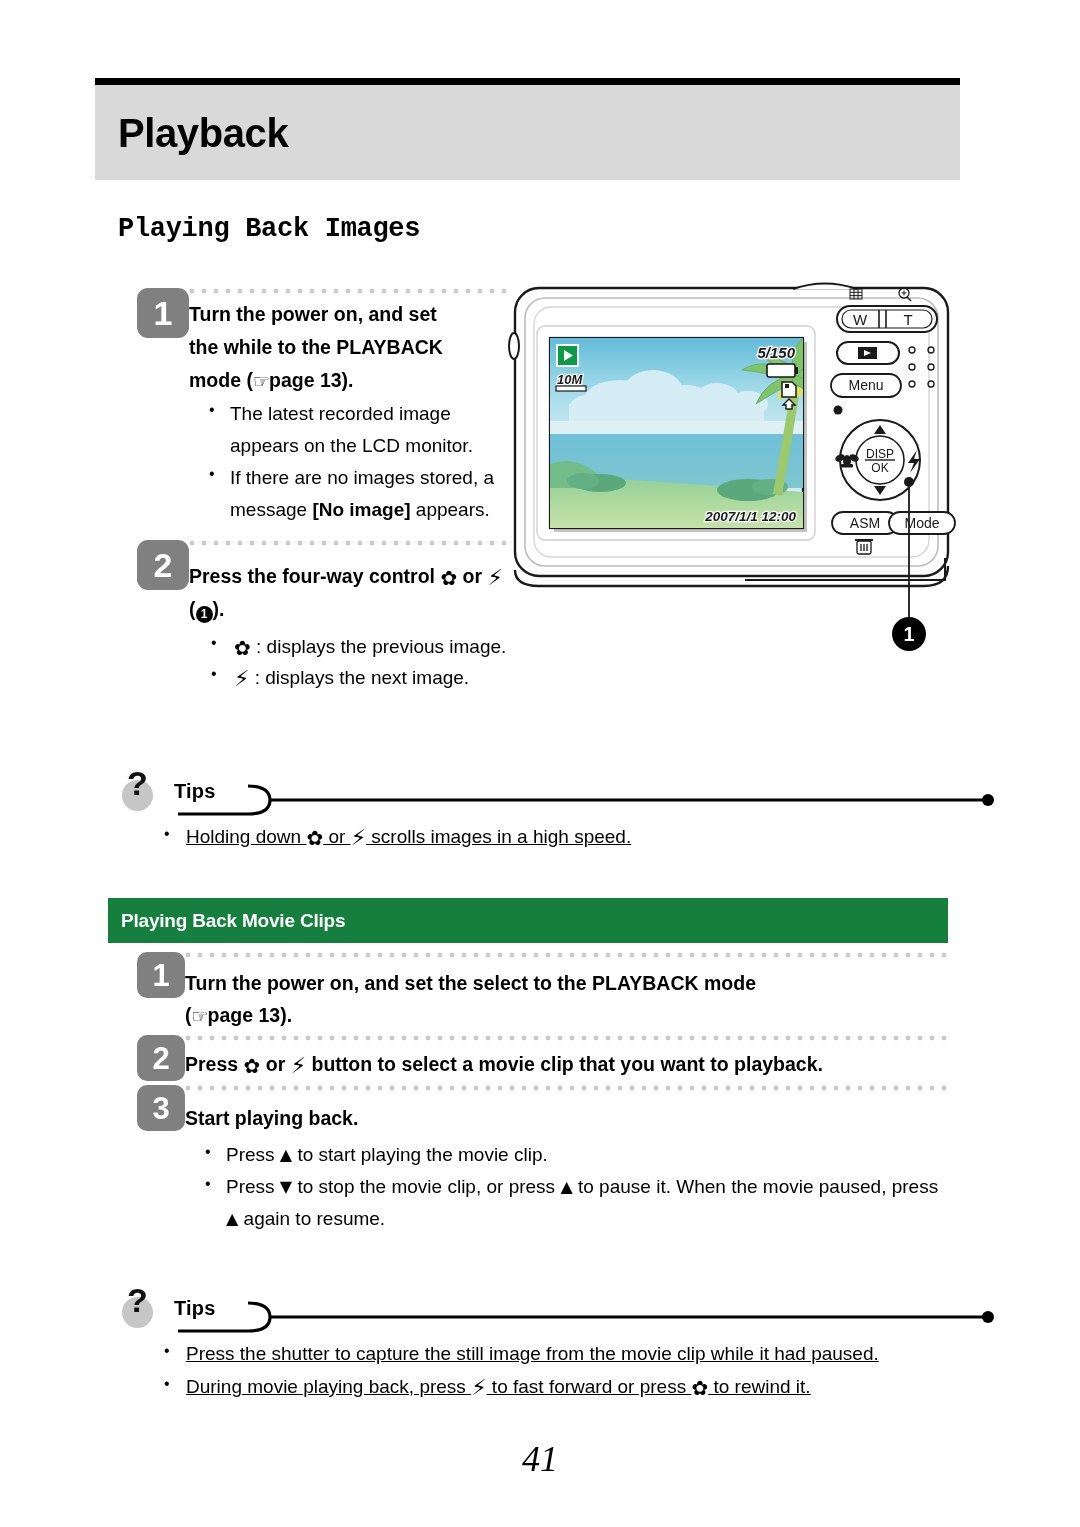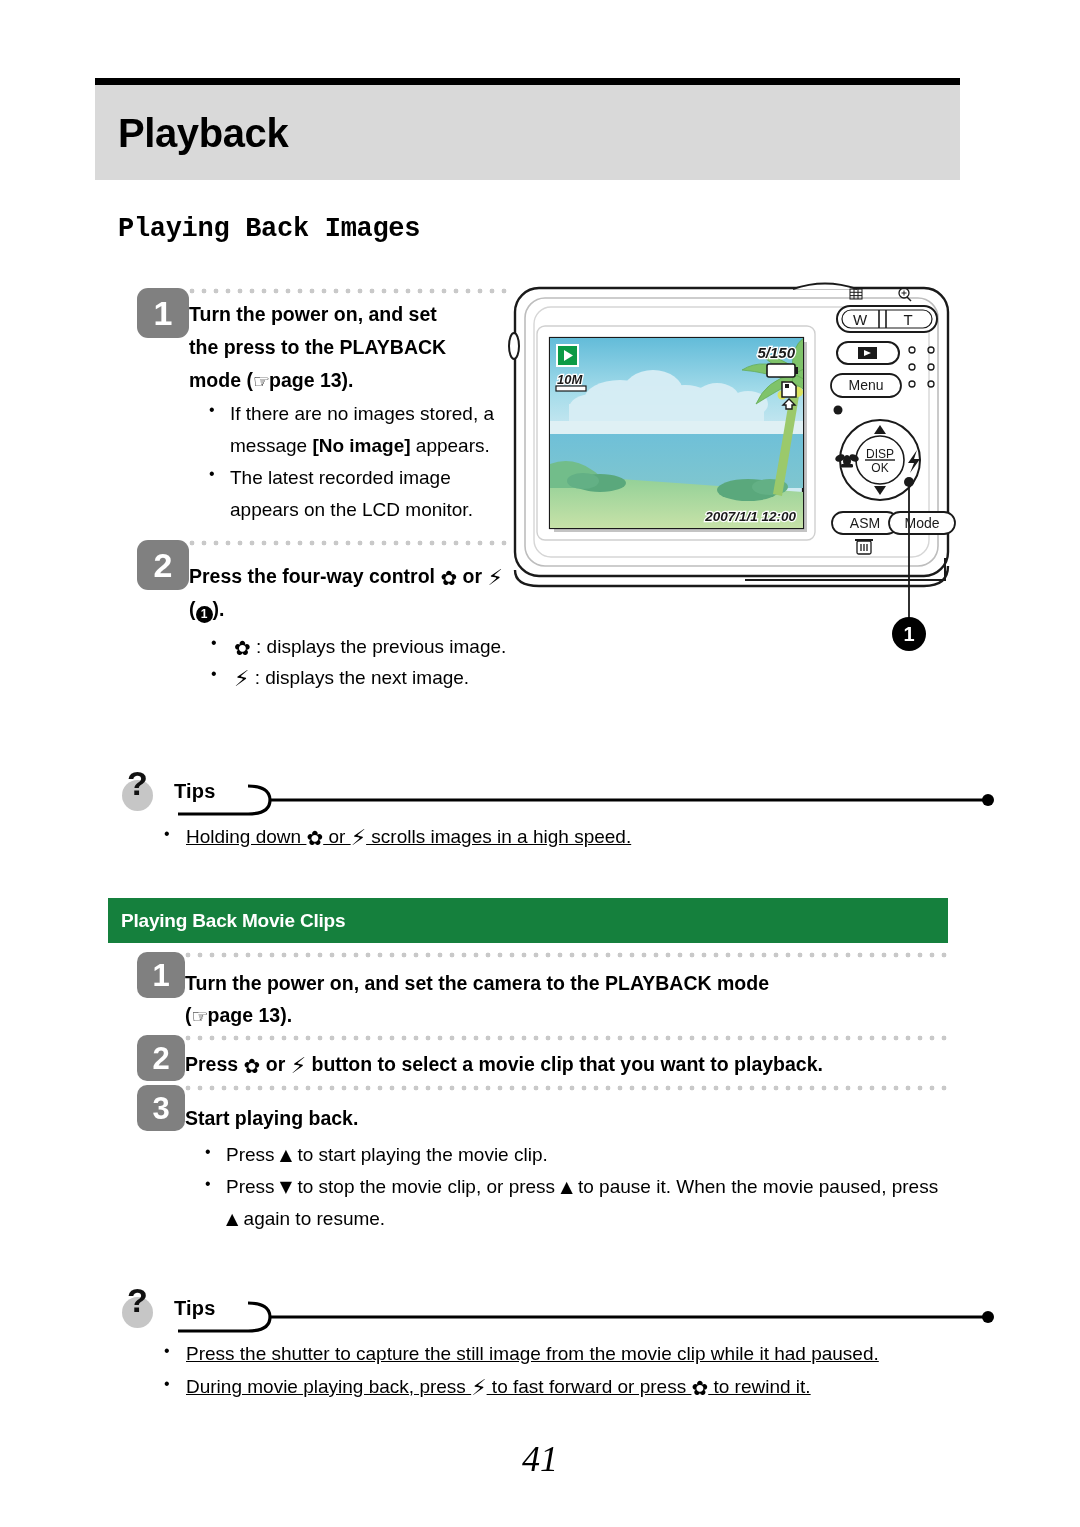--- a/index.html
+++ b/index.html
@@ -322,29 +322,29 @@
   <div class="section-title">Playing Back Images</div>
 
   <div class="col-left">
 
     <div class="step-row">
       <div class="step-badge">1</div>
       <div class="step-body">
         <div class="dotline"></div>
         <div class="step-heading">
           <span>Turn the power on, and set</span><br>
-          <span>the press to the PLAYBACK</span><br>
+          <span>the while to the PLAYBACK</span><br>
           <span>mode (</span><span class="ico-hand">☞</span><span>page 13</span><span>).</span>
         </div>
         <ul class="bullets">
           <li>
-            <span>If there are no images stored, a message </span><b class="inl">[No image]</b><span> appears.</span>
+            <span>The latest recorded image appears on the LCD monitor.</span>
           </li>
           <li>
-            <span>The latest recorded image appears on the LCD monitor.</span>
+            <span>If there are no images stored, a message </span><b class="inl">[No image]</b><span> appears.</span>
           </li>
         </ul>
       </div>
     </div>
 
     <div class="step-row" style="margin-top:14px;">
       <div class="step-badge">2</div>
       <div class="step-body">
         <div class="dotline"></div>
         <div class="step-heading tight" style="padding-top:14px;">
@@ -585,21 +585,21 @@
     <span>Playing Back Movie Clips</span>
   </div>
 
   <div class="movie-steps">
 
     <div class="step-row">
       <div class="step-badge small">1</div>
       <div class="step-body">
         <div class="dotline"></div>
         <div class="step-heading" style="padding-top:10px;">
-          <span>Turn the power on, and set the camera to the PLAYBACK mode</span><br>
+          <span>Turn the power on, and set the select to the PLAYBACK mode</span><br>
           <span>(</span><span class="ico-hand">☞</span><span>page 13</span><span>).</span>
         </div>
       </div>
     </div>
 
     <div class="step-row" style="margin-top:4px;">
       <div class="step-badge small">2</div>
       <div class="step-body">
         <div class="dotline"></div>
         <div class="step-heading" style="padding-top:8px;">

